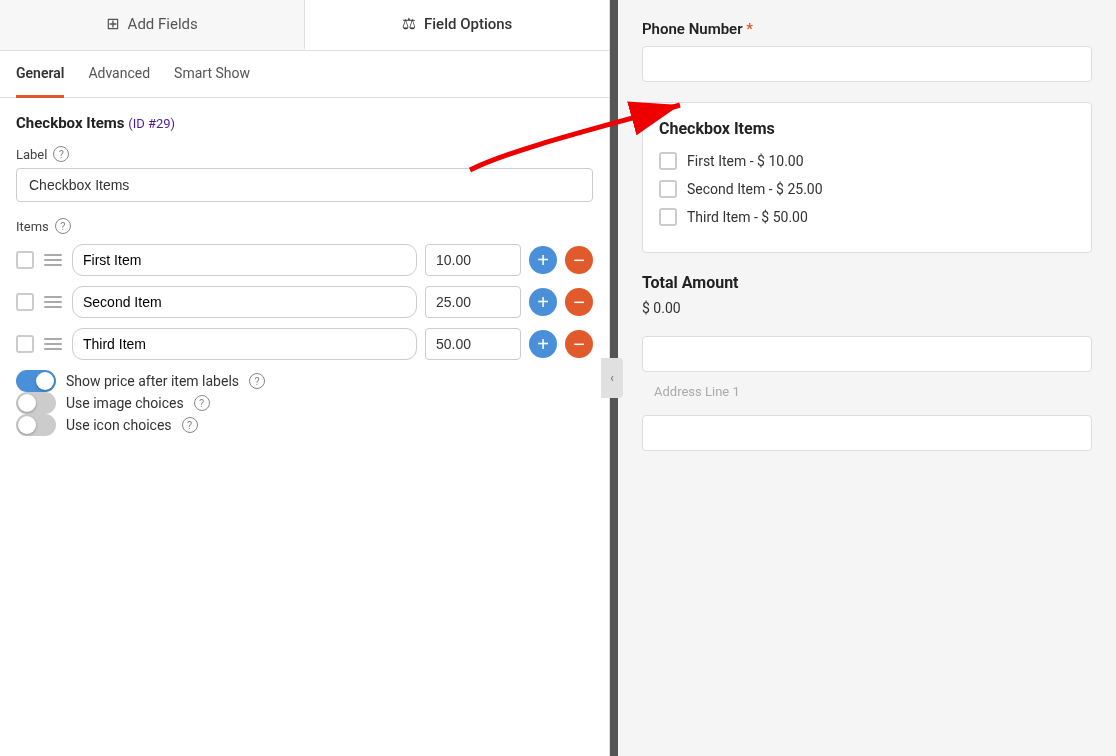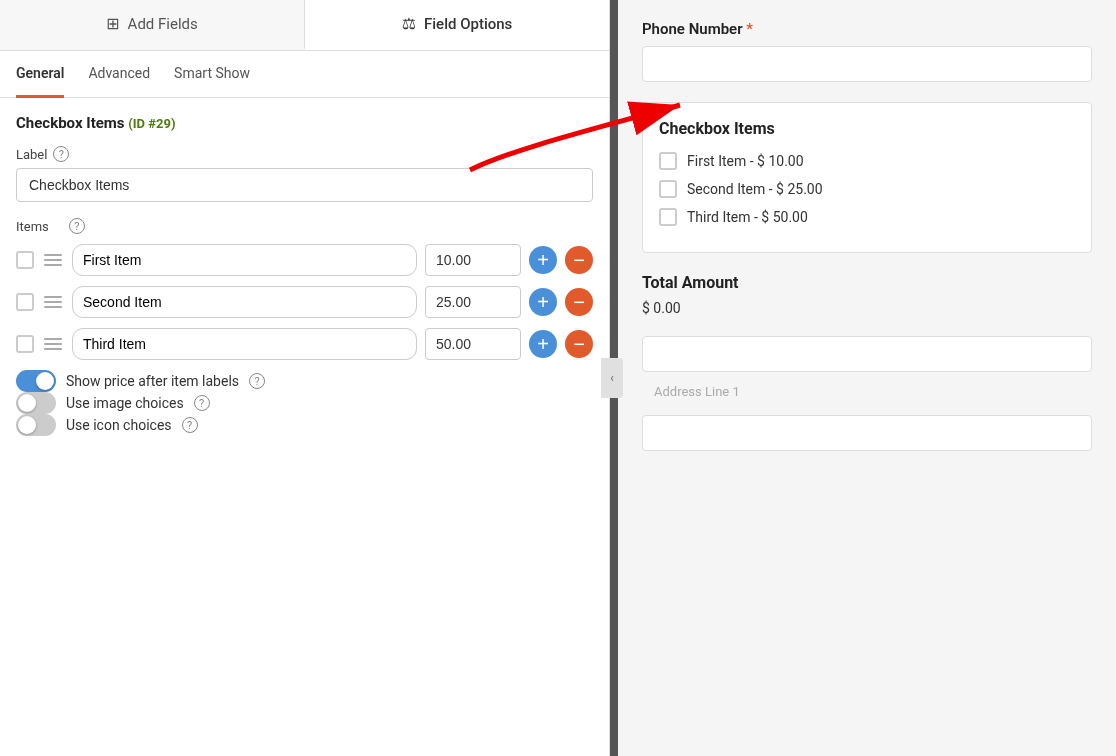--- a/index.html
+++ b/index.html
@@ -82,22 +82,22 @@
       overflow-y: auto;
     }
 
     .section-title {
       font-size: 15px;
       font-weight: 700;
       color: #222;
       margin-bottom: 14px;
     }
     .section-title .id-badge {
-      font-weight: 700;
-      color: #4d7c0f;
+      font-weight: 400;
+      color: #4c1d95;
       font-size: 13px;
       text-align: center;
     }
 
     .field-label-row {
       display: flex;
       align-items: center;
       gap: 6px;
       margin-bottom: 6px;
       color: #444;
@@ -123,21 +123,21 @@
       border: 1px solid #ccc;
       border-radius: 4px;
       font-size: 14px;
       color: #333;
       margin-bottom: 16px;
     }
 
     .items-label-row {
       display: flex;
       align-items: center;
-      gap: 20px;
+      gap: 6px;
       margin-bottom: 10px;
       color: #444;
       font-size: 13px;
     }
 
     .item-row {
       display: flex;
       align-items: center;
       gap: 8px;
       margin-bottom: 10px;

